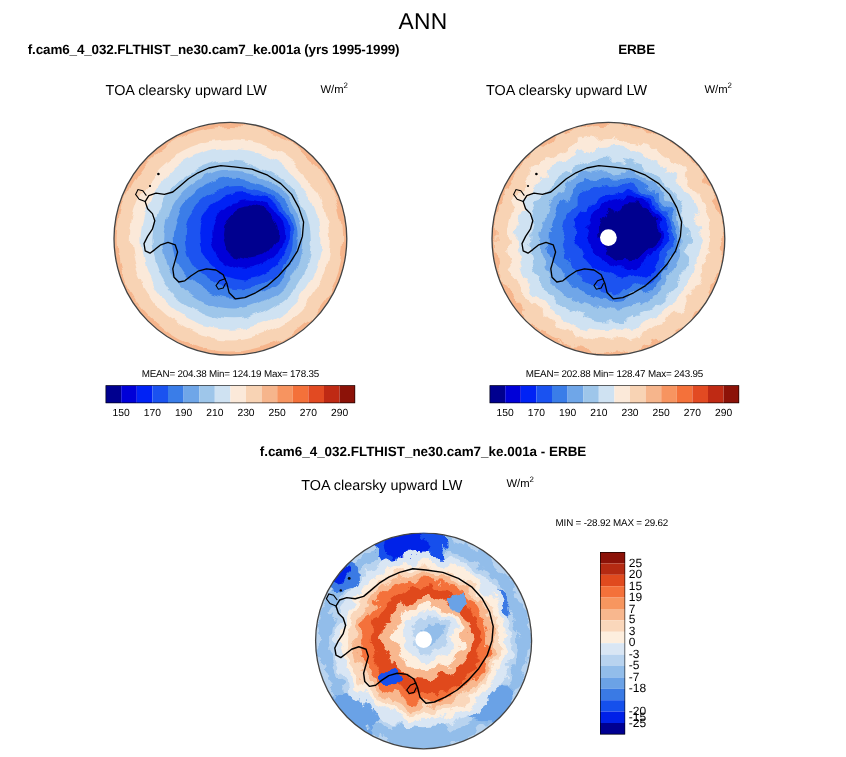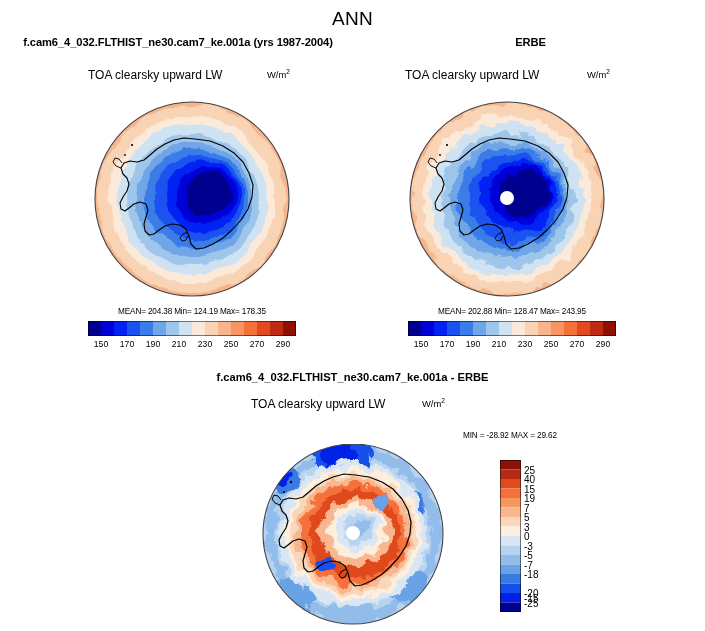--- a/index.html
+++ b/index.html
@@ -38,21 +38,21 @@
   .vtick{position:absolute;font-size:10px;transform:translateY(-50%);left:24px;}
 
   .map-svg{display:block;}
   .cbar-svg{display:block;}
 </style>
 </head>
 <body>
 
 <div class="abs ctr" id="main-title">ANN</div>
 
-<div class="abs ctr panel-title" id="left-title">f.cam6_4_032.FLTHIST_ne30.cam7_ke.001a (yrs 1987-2004)</div>
+<div class="abs ctr panel-title" id="left-title">f.cam6_4_032.FLTHIST_ne30.cam7_ke.001a (yrs 1995-1999)</div>
 
 <div class="abs ctr panel-title" id="right-title">ERBE</div>
 
 <div class="abs var-label" style="left:88px;top:68px;">TOA clearsky upward LW</div>
 <div class="abs unit-label" style="left:267px;top:68px;"><span>W/m</span><sup>2</sup></div>
 
 <div class="abs var-label" style="left:405px;top:68px;">TOA clearsky upward LW</div>
 <div class="abs unit-label" style="left:587px;top:68px;"><span>W/m</span><sup>2</sup></div>
 
 <div class="abs" style="left:92px;top:92px;">
@@ -295,21 +295,21 @@
       <rect x="0" y="114" width="21" height="9.5" fill="#3a7ae4"></rect>
       <rect x="0" y="123.5" width="21" height="9.5" fill="#1550ec"></rect>
       <rect x="0" y="133" width="21" height="9.5" fill="#0020e8"></rect>
       <rect x="0" y="142.5" width="21" height="9.5" fill="#000092"></rect>
       <rect x="0" y="0" width="21" height="152" fill="none" stroke="#000" stroke-width="1"></rect>
     </g>
   </svg>
 </div>
 <div class="abs" style="left:500px;top:460px;width:60px;height:152px;">
   <span class="vtick" style="top:9.5px;">25</span>
-  <span class="vtick" style="top:19px;">40</span>
+  <span class="vtick" style="top:19px;">20</span>
   <span class="vtick" style="top:28.5px;">15</span>
   <span class="vtick" style="top:38px;">19</span>
   <span class="vtick" style="top:47.5px;">7</span>
   <span class="vtick" style="top:57px;">5</span>
   <span class="vtick" style="top:66.5px;">3</span>
   <span class="vtick" style="top:76px;">0</span>
   <span class="vtick" style="top:85.5px;">-3</span>
   <span class="vtick" style="top:95px;">-5</span>
   <span class="vtick" style="top:104.5px;">-7</span>
   <span class="vtick" style="top:114px;">-18</span>

